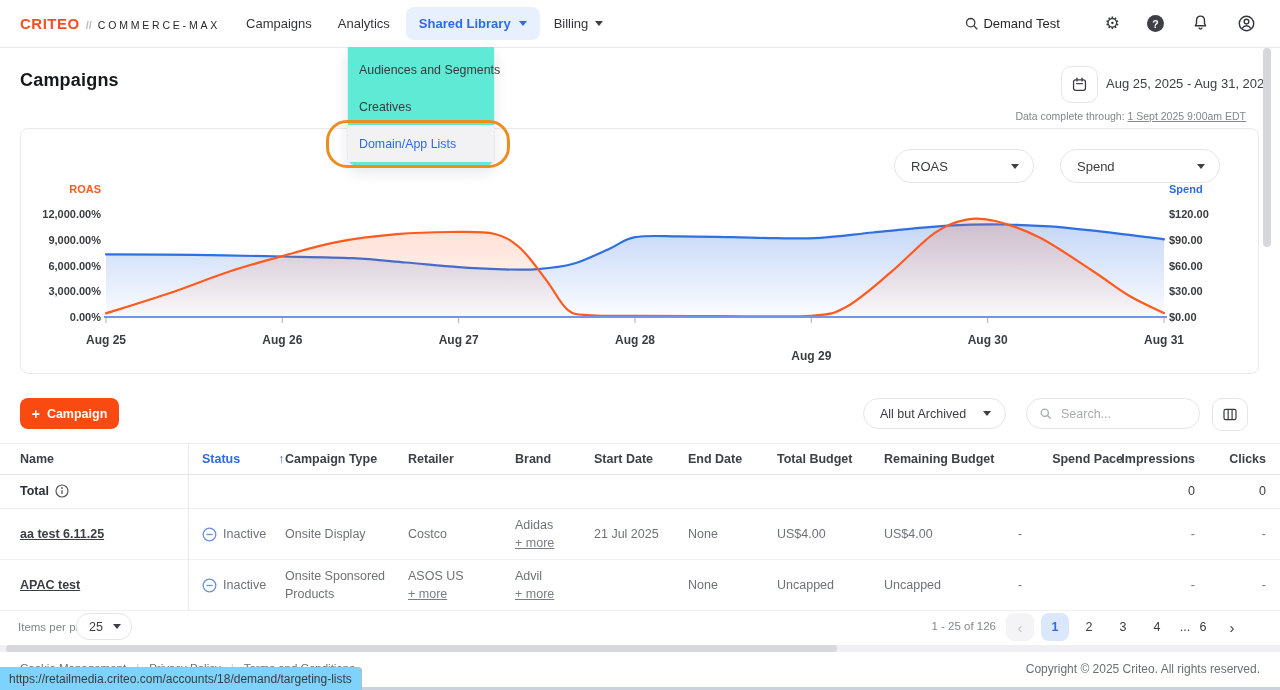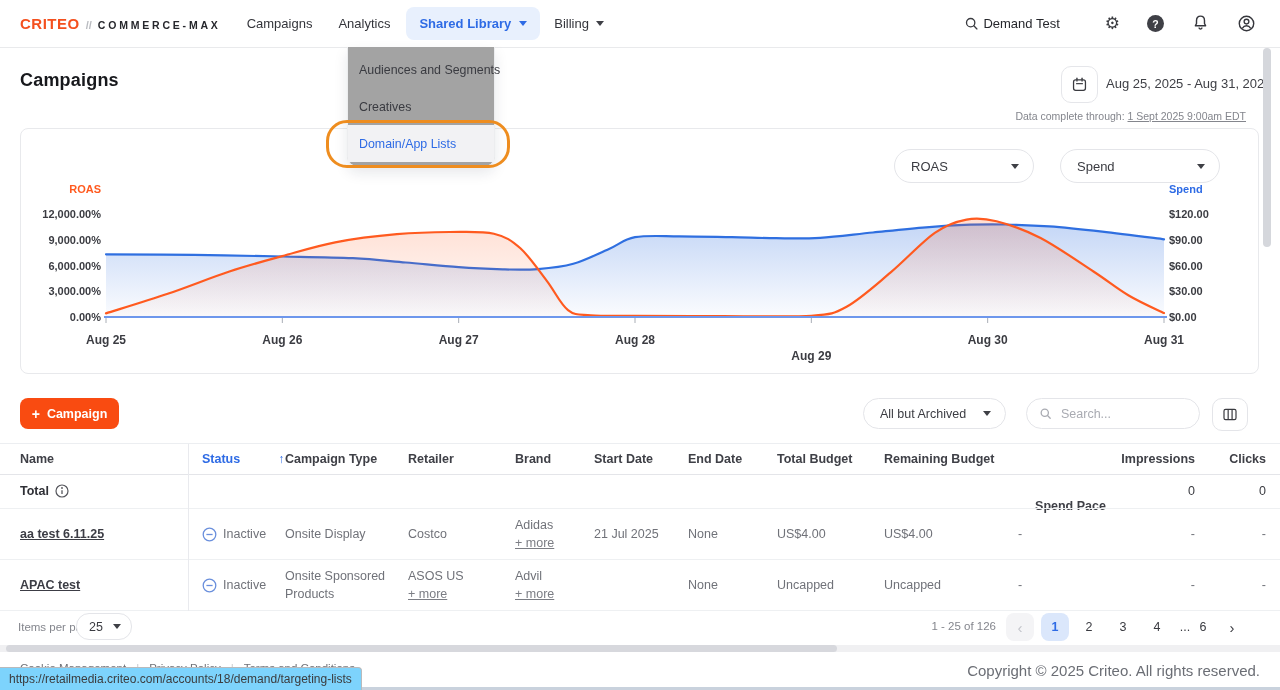--- a/index.html
+++ b/index.html
@@ -5,35 +5,35 @@
   html,body{margin:0;padding:0;background:#fff;}
   .screen{position:relative;width:1280px;height:690px;background:#fff;overflow:hidden;
           font-family:"Liberation Sans","DejaVu Sans",sans-serif;color:#33343b;}
 
   
   .topbar{position:absolute;left:0;top:0;width:1280px;height:47px;display:flex;align-items:center;
           border-bottom:1px solid #e9eaec;background:#fff;z-index:4;}
   .logo{display:flex;align-items:baseline;margin-left:20px;white-space:nowrap;}
   .logo-brand{font-size:15px;font-weight:800;color:var(--brand-orange,#f4501e);letter-spacing:.5px;}
   .logo-sep{font-size:11px;font-weight:700;color:#b9bbc0;margin:0 6px;}
-  .logo-prod{font-size:10.5px;font-weight:700;letter-spacing:2.8px;color:#26272c;}
+  .logo-prod{font-size:10.5px;font-weight:400;letter-spacing:2.8px;color:#26272c;}
   .nav-item{font-size:13px;color:#34353b;cursor:pointer;white-space:nowrap;}
   .nav-pill{display:flex;align-items:center;gap:8px;background:#e8f0fd;border-radius:8px;
             padding:9px 13px;color:var(--link-blue,#2e6be5);font-weight:700;}
   .caret{width:0;height:0;border-left:4.5px solid transparent;border-right:4.5px solid transparent;
          border-top:5.5px solid #3f4046;display:inline-block;}
   .caret.blue{border-top-color:var(--link-blue,#2e6be5);}
   .top-right{display:flex;align-items:center;gap:27px;margin-left:auto;margin-right:24px;}
   .acct-search{display:flex;align-items:center;gap:4px;font-size:13px;color:#26272c;margin-right:18px;}
   .gear{font-size:17px;color:#3a3b40;line-height:1;}
   .help-badge{width:17px;height:17px;border-radius:50%;background:#3f4046;color:#fff;font-size:10.5px;
               font-weight:700;display:flex;align-items:center;justify-content:center;}
 
   
-  .menu{position:absolute;left:347px;top:47px;width:146px;background:#a3a3a3;border:1px solid #ecedef;
+  .menu{position:absolute;left:347px;top:47px;width:146px;background:#5eead4;border:1px solid #ecedef;
         border-top:none;border-radius:0 0 10px 10px;box-shadow:0 6px 14px rgba(20,30,60,.10);
         padding:4px 0;z-index:6;}
   .menu-item{height:37px;display:flex;align-items:center;padding:0 11px;font-size:12.4px;color:#3a3b41;
              white-space:nowrap;cursor:pointer;}
   .menu-item.hl{background:#f2f2f4;color:var(--link-blue,#2e6be5);}
   .ring{position:absolute;left:326px;top:120px;width:178px;height:42px;border:3px solid var(--annotation-orange,#ee8d1f);
         border-radius:21px;z-index:7;pointer-events:none;}
 
   
   .page-title{position:absolute;left:20px;top:70px;font-size:18px;font-weight:700;color:#17181c;letter-spacing:.2px;}
@@ -92,21 +92,21 @@
   .pg-btn.next{font-size:15px;}
   .pg-ellipsis{cursor:default;}
 
   
   .hscroll-track{position:absolute;left:0;top:645px;width:1280px;height:7px;background:#f0f0f2;}
   .hscroll-thumb{position:absolute;left:6px;top:0;width:831px;height:7px;border-radius:4px;background:#d7d8dd;cursor:grab;}
   .vscroll-thumb{position:absolute;left:1263px;top:48px;width:8px;height:199px;border-radius:4px;background:#d5d7dc;cursor:grab;z-index:8;}
   .footer-links{position:absolute;left:20px;top:662px;font-size:11.5px;color:#6f7177;display:flex;gap:10px;z-index:2;}
   .footer-links .sep{color:#c9cacd;}
   .footer-links a{color:#6f7177;text-decoration:none;cursor:pointer;}
-  .copyright{position:absolute;right:20px;top:662px;font-size:15px;color:#6b6e75;}
+  .copyright{position:absolute;right:20px;top:662px;font-size:12px;color:#6b6e75;}
   .status-bubble{position:absolute;left:0;top:667px;height:22px;background:#7dd3fc;border:1px solid #b9babc;border-left:none;
                  border-bottom:none;border-radius:0 4px 0 0;display:flex;align-items:center;padding:0 9px;z-index:9;}
   .status-bubble span{font-size:12px;color:#3b3b3d;white-space:nowrap;}
   .bottom-strip{position:absolute;left:0;top:687px;width:1280px;height:3px;background:#c9d2dd;}
   svg{display:block;}
 </style>
 </head>
 <body>
 
 <div class="screen">
@@ -274,21 +274,21 @@
         </div>
         <div class="th" style="left: 676px; width: 89px; padding-left: 12px; padding-right: 0px; justify-content: flex-start;">
           <span>End Date</span>
         </div>
         <div class="th" style="left: 765px; width: 107px; padding-left: 12px; padding-right: 0px; justify-content: flex-start;">
           <span>Total Budget</span>
         </div>
         <div class="th" style="left: 872px; width: 134px; padding-left: 12px; padding-right: 0px; justify-content: flex-start;">
           <span>Remaining Budget</span>
         </div>
-        <div class="th" style="left: 1006px; width: 117px; padding-left: 12px; padding-right: 0px; justify-content: center; margin-top: 47px;">
+        <div class="th" style="left: 1006px; width: 117px; padding-left: 12px; padding-right: 0px; justify-content: flex-end;">
           <span>Spend Pace</span>
         </div>
         <div class="th" style="left: 1123px; width: 76px; padding-left: 0px; padding-right: 4px; justify-content: flex-end;">
           <span>Impressions</span>
         </div>
         <div class="th" style="left: 1199px; width: 81px; padding-left: 0px; padding-right: 14px; justify-content: flex-end;">
           <span>Clicks</span>
         </div>
       </div>
     <div id="tbody">

